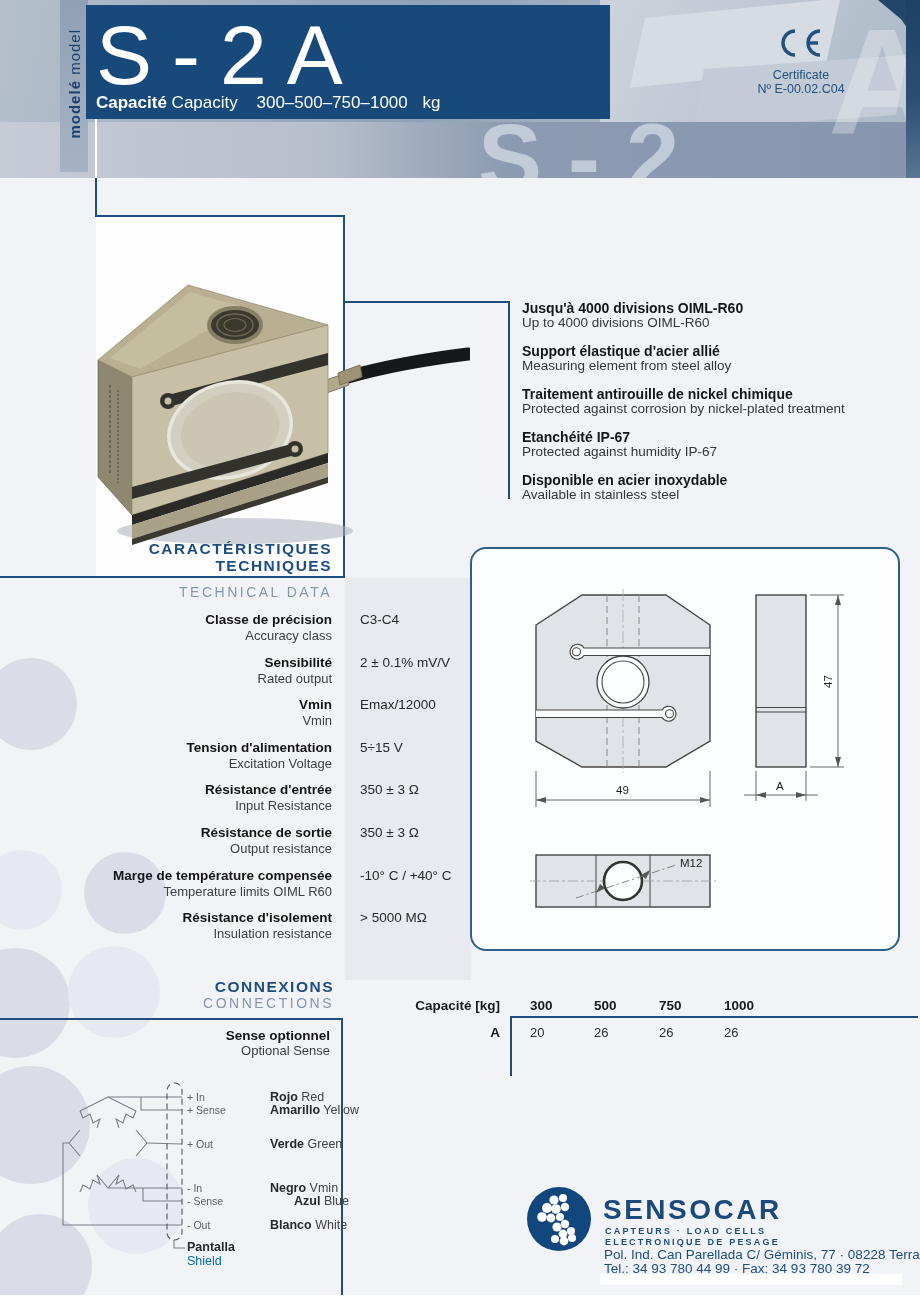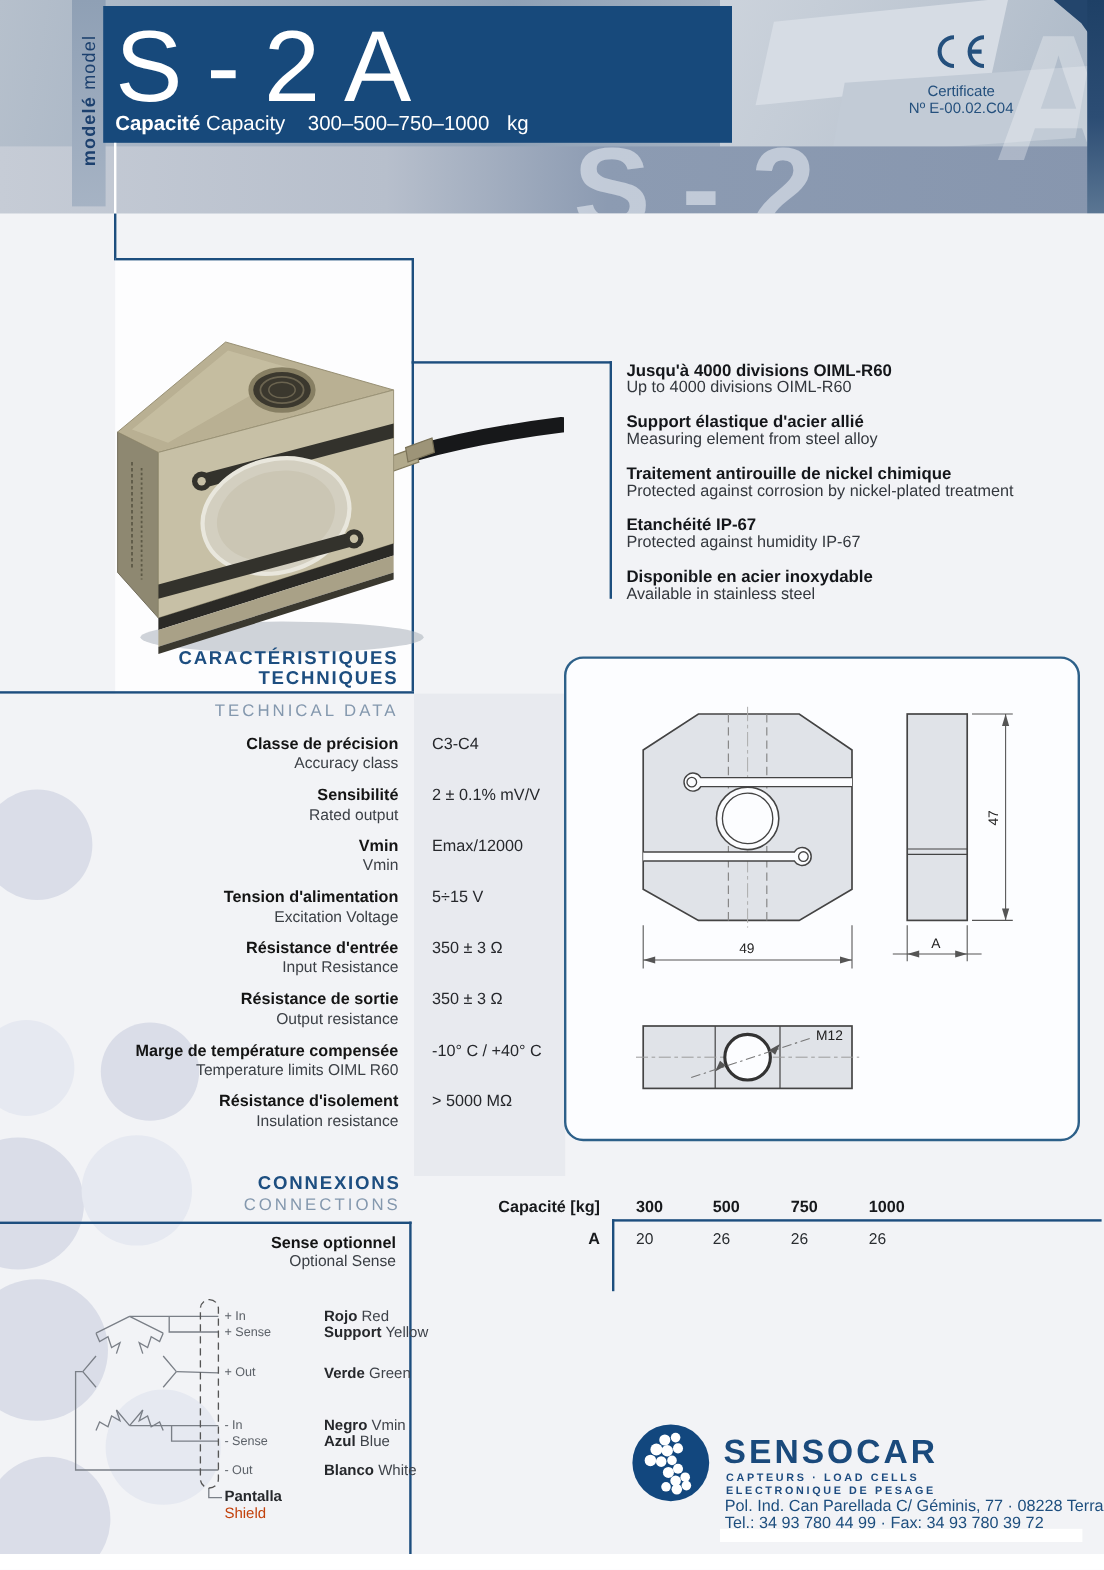--- a/index.html
+++ b/index.html
@@ -85,21 +85,21 @@
   .cap-col{position:absolute;font-weight:bold;font-size:13.5px;color:#17191c;}
   .cap-val{position:absolute;font-size:13px;color:#2a2d31;}
 
   
   .sense-fr{position:absolute;left:0;width:330px;text-align:right;font-weight:bold;font-size:13.5px;color:#141414;}
   .sense-en{position:absolute;left:0;width:330px;text-align:right;font-size:13px;color:#3a3e44;}
   .term{position:absolute;left:187px;font-size:10.5px;color:#5c6168;white-space:nowrap;}
   .wirecolor{position:absolute;left:238px;font-size:12.5px;color:#3f434a;white-space:nowrap;padding-left:32px;}
   .wirecolor b{color:#26282c;}
   .shield-fr{position:absolute;left:187px;font-weight:bold;font-size:12.5px;color:#26282c;}
-  .shield-en{position:absolute;left:187px;font-size:12.5px;color:#c2410c;}
+  .shield-en{position:absolute;left:187px;font-size:12.5px;color:#0369a1;}
 
   
   .logo-circle{position:absolute;left:527px;top:1187px;width:64px;height:64px;border-radius:50%;background:#12477e;}
   .brand{position:absolute;left:603px;top:1194px;font-size:28px;font-weight:bold;letter-spacing:2.5px;color:#1a4a7c;}
   .tagline{position:absolute;left:605px;font-size:9px;letter-spacing:2.2px;color:#1d4c80;font-weight:bold;}
   .addr{position:absolute;left:604px;font-size:13.5px;color:#1d4e7e;white-space:nowrap;}
   .white-bar{position:absolute;left:600px;top:1274px;width:302px;height:11px;background:#ffffff;}
 </style>
 </head>
 <body>
@@ -345,24 +345,24 @@
   </svg>
 
   <div class="term" style="top:1091px;">+ In</div>
   <div class="term" style="top:1104px;">+ Sense</div>
   <div class="term" style="top:1138px;">+ Out</div>
   <div class="term" style="top:1182px;">- In</div>
   <div class="term" style="top:1195px;">- Sense</div>
   <div class="term" style="top:1219px;">- Out</div>
 
   <div class="wirecolor" style="top:1090px;"><b>Rojo</b> <span>Red</span></div>
-  <div class="wirecolor" style="top:1103px;"><b>Support</b> <span>Yellow</span></div>
+  <div class="wirecolor" style="top:1103px;"><b>Amarillo</b> <span>Yellow</span></div>
   <div class="wirecolor" style="top:1137px;"><b>Verde</b> <span>Green</span></div>
   <div class="wirecolor" style="top:1181px;"><b>Negro</b> <span>Vmin</span></div>
-  <div class="wirecolor" style="top:1194px;"><b>Azul</b> <span>Blue</span></div>
+  <div class="wirecolor" style="top:1194px;margin-left:24px;"><b>Azul</b> <span>Blue</span></div>
   <div class="wirecolor" style="top:1218px;"><b>Blanco</b> <span>White</span></div>
 
   <div class="shield-fr" style="top:1240px;">Pantalla</div>
   <div class="shield-en" style="top:1254px;">Shield</div>
 
   <div class="logo-circle">
     <svg width="64" height="64" viewBox="0 0 64 64">
       <g fill="#ffffff">
         <circle cx="27" cy="13" r="4.6"></circle>
           <circle cx="36" cy="11" r="4"></circle>

